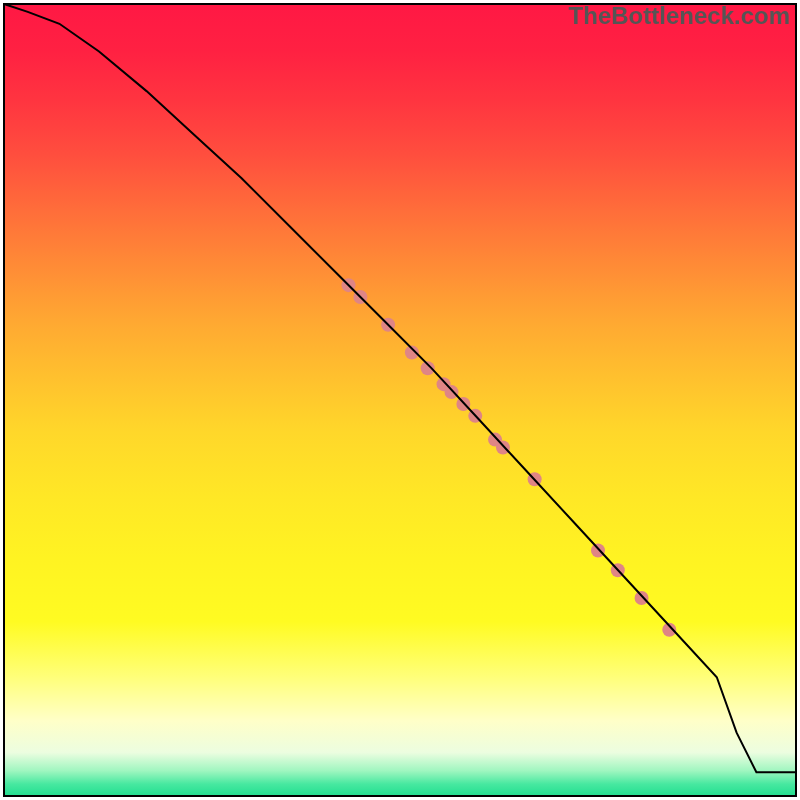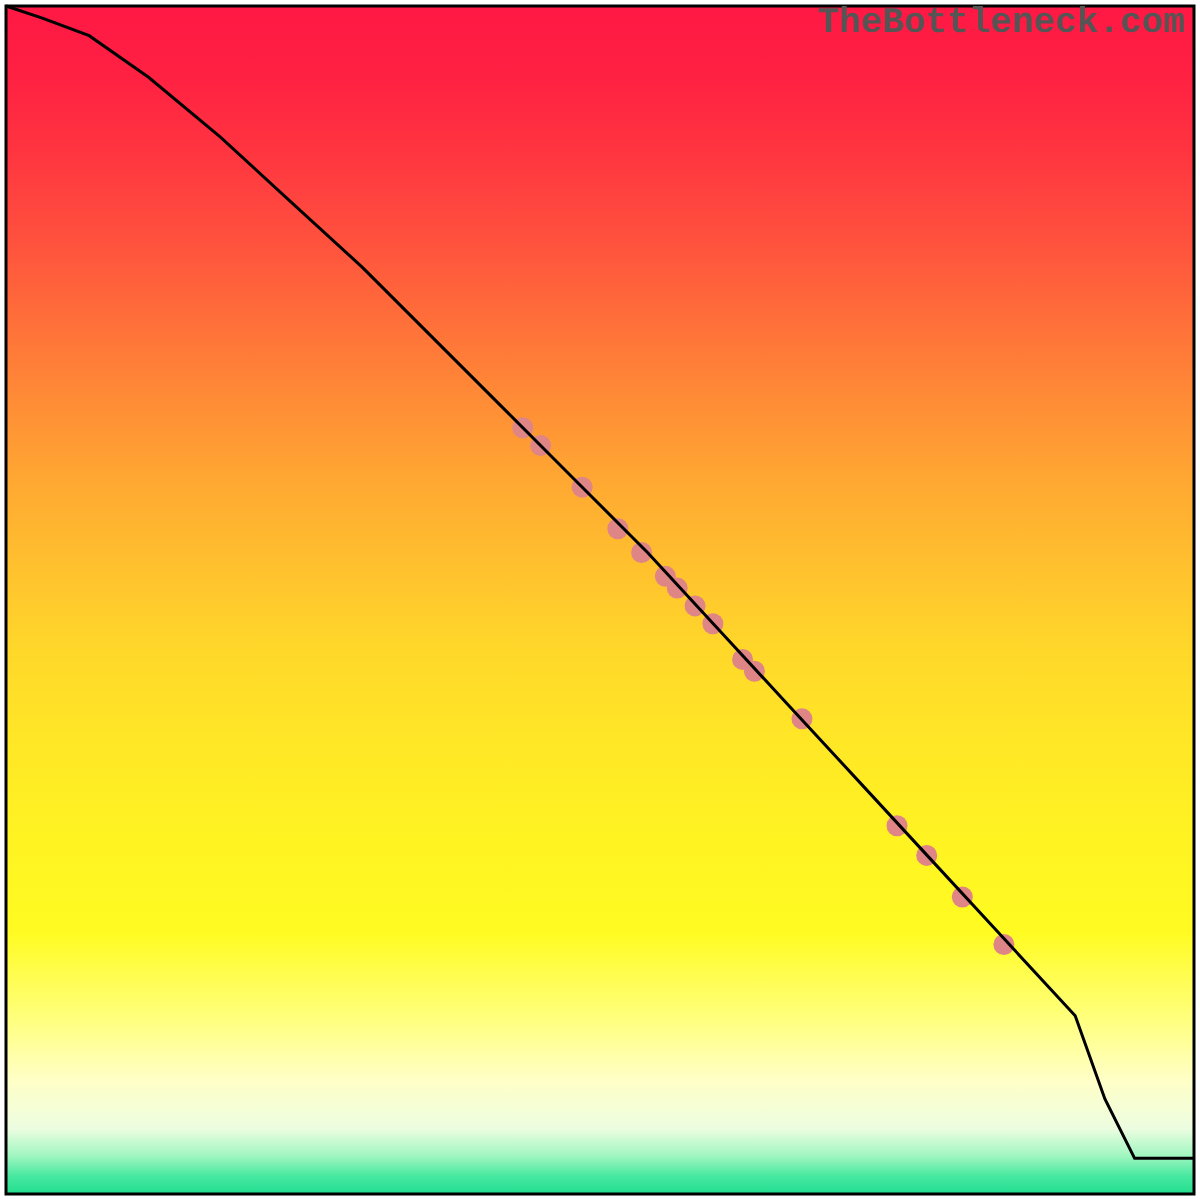--- a/index.html
+++ b/index.html
@@ -24,21 +24,20 @@
   }
   .watermark {
     position: absolute;
     top: 2px;
     right: 10px;
     font-size: 24px;
     font-weight: 600;
     color: #555555;
     pointer-events: none;
     user-select: none;
-    font-family: Liberation Mono, monospace;
   }
 </style>
 </head>
 <body>
 
 <div class="chart-frame">
   <svg id="chart-svg" viewBox="0 0 800 800">
     <defs>
       <linearGradient id="bg-grad" x1="0" y1="0" x2="0" y2="1">
           <stop offset="0%" stop-color="#ff1844"></stop>

